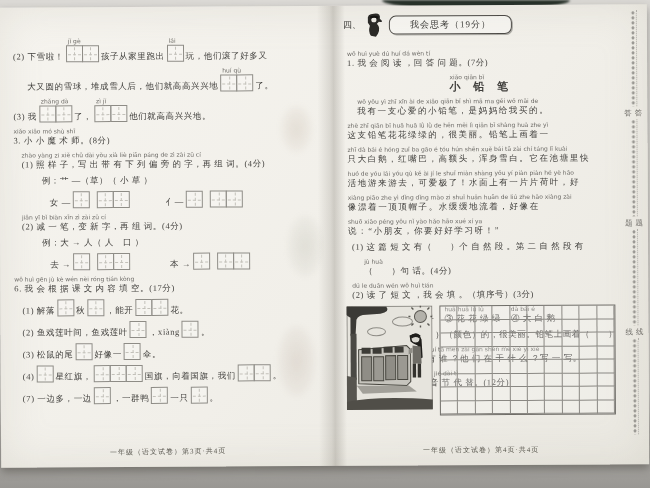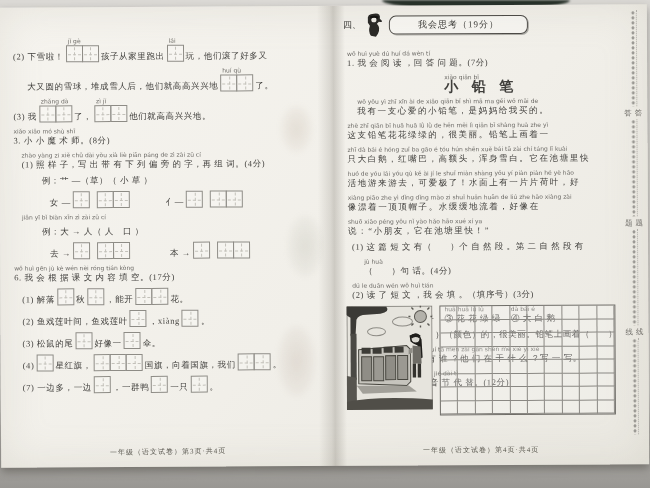--- a/index.html
+++ b/index.html
@@ -20,33 +20,33 @@
        background:linear-gradient(to right,rgba(110,105,95,0) 0%,rgba(110,105,95,.18) 45%,rgba(110,105,95,.28) 58%,rgba(110,105,95,0) 100%);}
   .lines{position:absolute;left:4px;right:0;}
   #left-lines{top:30px;}
   #right-lines{top:44px;}
   .line{display:flex;align-items:flex-end;white-space:nowrap;margin-bottom:5px;}
   .line.center{justify-content:center;}
   .tok{display:inline-flex;flex-direction:column;align-items:flex-start;}
   .py{font-family:"DejaVu Sans",sans-serif;font-size:6px;line-height:8px;color:#6d6b67;letter-spacing:0;}
   .zh{font-size:8.5px;line-height:11px;color:#403f3c;letter-spacing:0.6px;}
   .passage .zh{letter-spacing:1.6px;}
-  .title-line .zh{font-weight:bold;letter-spacing:5px;font-size:14px;}
+  .title-line .zh{font-weight:bold;letter-spacing:5px;font-size:11px;}
   .boxgroup{display:inline-flex;flex-direction:column;align-items:center;margin:0 2px;}
   .boxpy{align-self:flex-start;padding-left:2px;}
   .cells{display:inline-flex;}
   .box{width:15px;height:15px;border:1px solid #8e8c86;position:relative;background:rgba(255,255,255,.25);}
   .box + .box{margin-left:-1px;}
   .box::before{content:"";position:absolute;left:1px;right:1px;top:50%;border-top:1px dashed #c3c1ba;}
   .box::after{content:"";position:absolute;top:1px;bottom:1px;left:50%;border-left:1px dashed #c3c1ba;}
   .footer{position:absolute;bottom:10px;width:100%;text-align:center;font-size:7px;color:#59574f;letter-spacing:1px;}
   .page-left .footer{transform:rotate(-0.5deg);}
   .header-row{position:absolute;left:0;top:6px;display:flex;align-items:center;gap:4px;}
   .sec-no{font-size:9px;color:#3c3b38;}
-  .bubble{border:1px solid #4c4a46;border-radius:7px;padding:2px 28px;font-size:9px;color:#3c3b38;letter-spacing:1px;
+  .bubble{border:1px solid #4c4a46;border-radius:7px;padding:2px 20px;font-size:9px;color:#3c3b38;letter-spacing:1px;
        box-shadow:1px 1px 0 rgba(76,74,70,.4);background:rgba(255,255,255,.3);}
   .figure-row{position:absolute;left:2px;top:300px;display:flex;align-items:flex-start;gap:7px;}
   .wgrid{display:grid;border:1px solid #6f6d68;width:174px;height:108px;background:rgba(255,255,255,.2);}
   .wgrid .cell{border-right:1px solid #8a8883;border-bottom:1px solid #8a8883;}
   .binding{position:absolute;right:2px;top:4px;bottom:28px;width:24px;display:flex;flex-direction:column;align-items:center;}
   .chain{flex:1;width:6px;background-image:radial-gradient(circle at 50% 50%,#9b9994 1.3px,rgba(0,0,0,0) 1.8px);
        background-size:6px 5px;border-right:1px dotted #b0aea8;margin:2px 0;}
   .bind-pair{display:flex;gap:3px;font-size:7.5px;color:#6f6d68;line-height:9px;}
   .ghost{position:absolute;border-radius:50%;filter:blur(3px);opacity:.25;}
   .g1{left:272px;top:100px;width:30px;height:46px;background:radial-gradient(#b9a896,#ffffff00);}
@@ -174,20 +174,21 @@
             <span class="boxgroup">
               <span class="cells">
                 <span class="box"></span>
                 <span class="box"></span>
               </span>
             </span>
           </div>
           <div class="line" style="padding-left: 8px;">
             <span class="tok">
               <span class="py">jiǎn yī bǐ   biàn xīn zì   zài zǔ cí</span>
+              <span class="zh">(2) 减 一 笔，变 新 字，再 组 词。(4分)</span>
             </span>
           </div>
           <div class="line" style="padding-left: 28px;">
             <span class="tok">
               <span class="zh">例：大 → 人（ 人　口 ）</span>
             </span>
           </div>
           <div class="line" style="padding-left: 36px;">
             <span class="tok">
               <span class="zh">去 →</span>
@@ -419,21 +420,21 @@
           </div>
           <div class="line passage">
             <span class="tok">
               <span class="py">xiàng piāo zhe yì dǐng dǐng mào zi   shuǐ huǎn huān de liú zhe   hǎo xiàng zài</span>
               <span class="zh">像漂着一顶顶帽子。水缓缓地流着，好像在</span>
             </span>
           </div>
           <div class="line passage">
             <span class="tok">
               <span class="py">shuō   xiǎo péng yǒu   nǐ yào hǎo hāo xué xí ya</span>
-              <span class="zh">说：“小朋友，它在池塘里快！”</span>
+              <span class="zh">说：“小朋友，你要好好学习呀！”</span>
             </span>
           </div>
           <div class="line" style="padding-left: 4px;">
             <span class="tok">
               <span class="zh">(1) 这 篇 短 文 有（　　）个 自 然 段 。第 二 自 然 段 有</span>
             </span>
           </div>
           <div class="line" style="padding-left: 16px;">
             <span class="tok">
               <span class="py">jù  huà</span>

